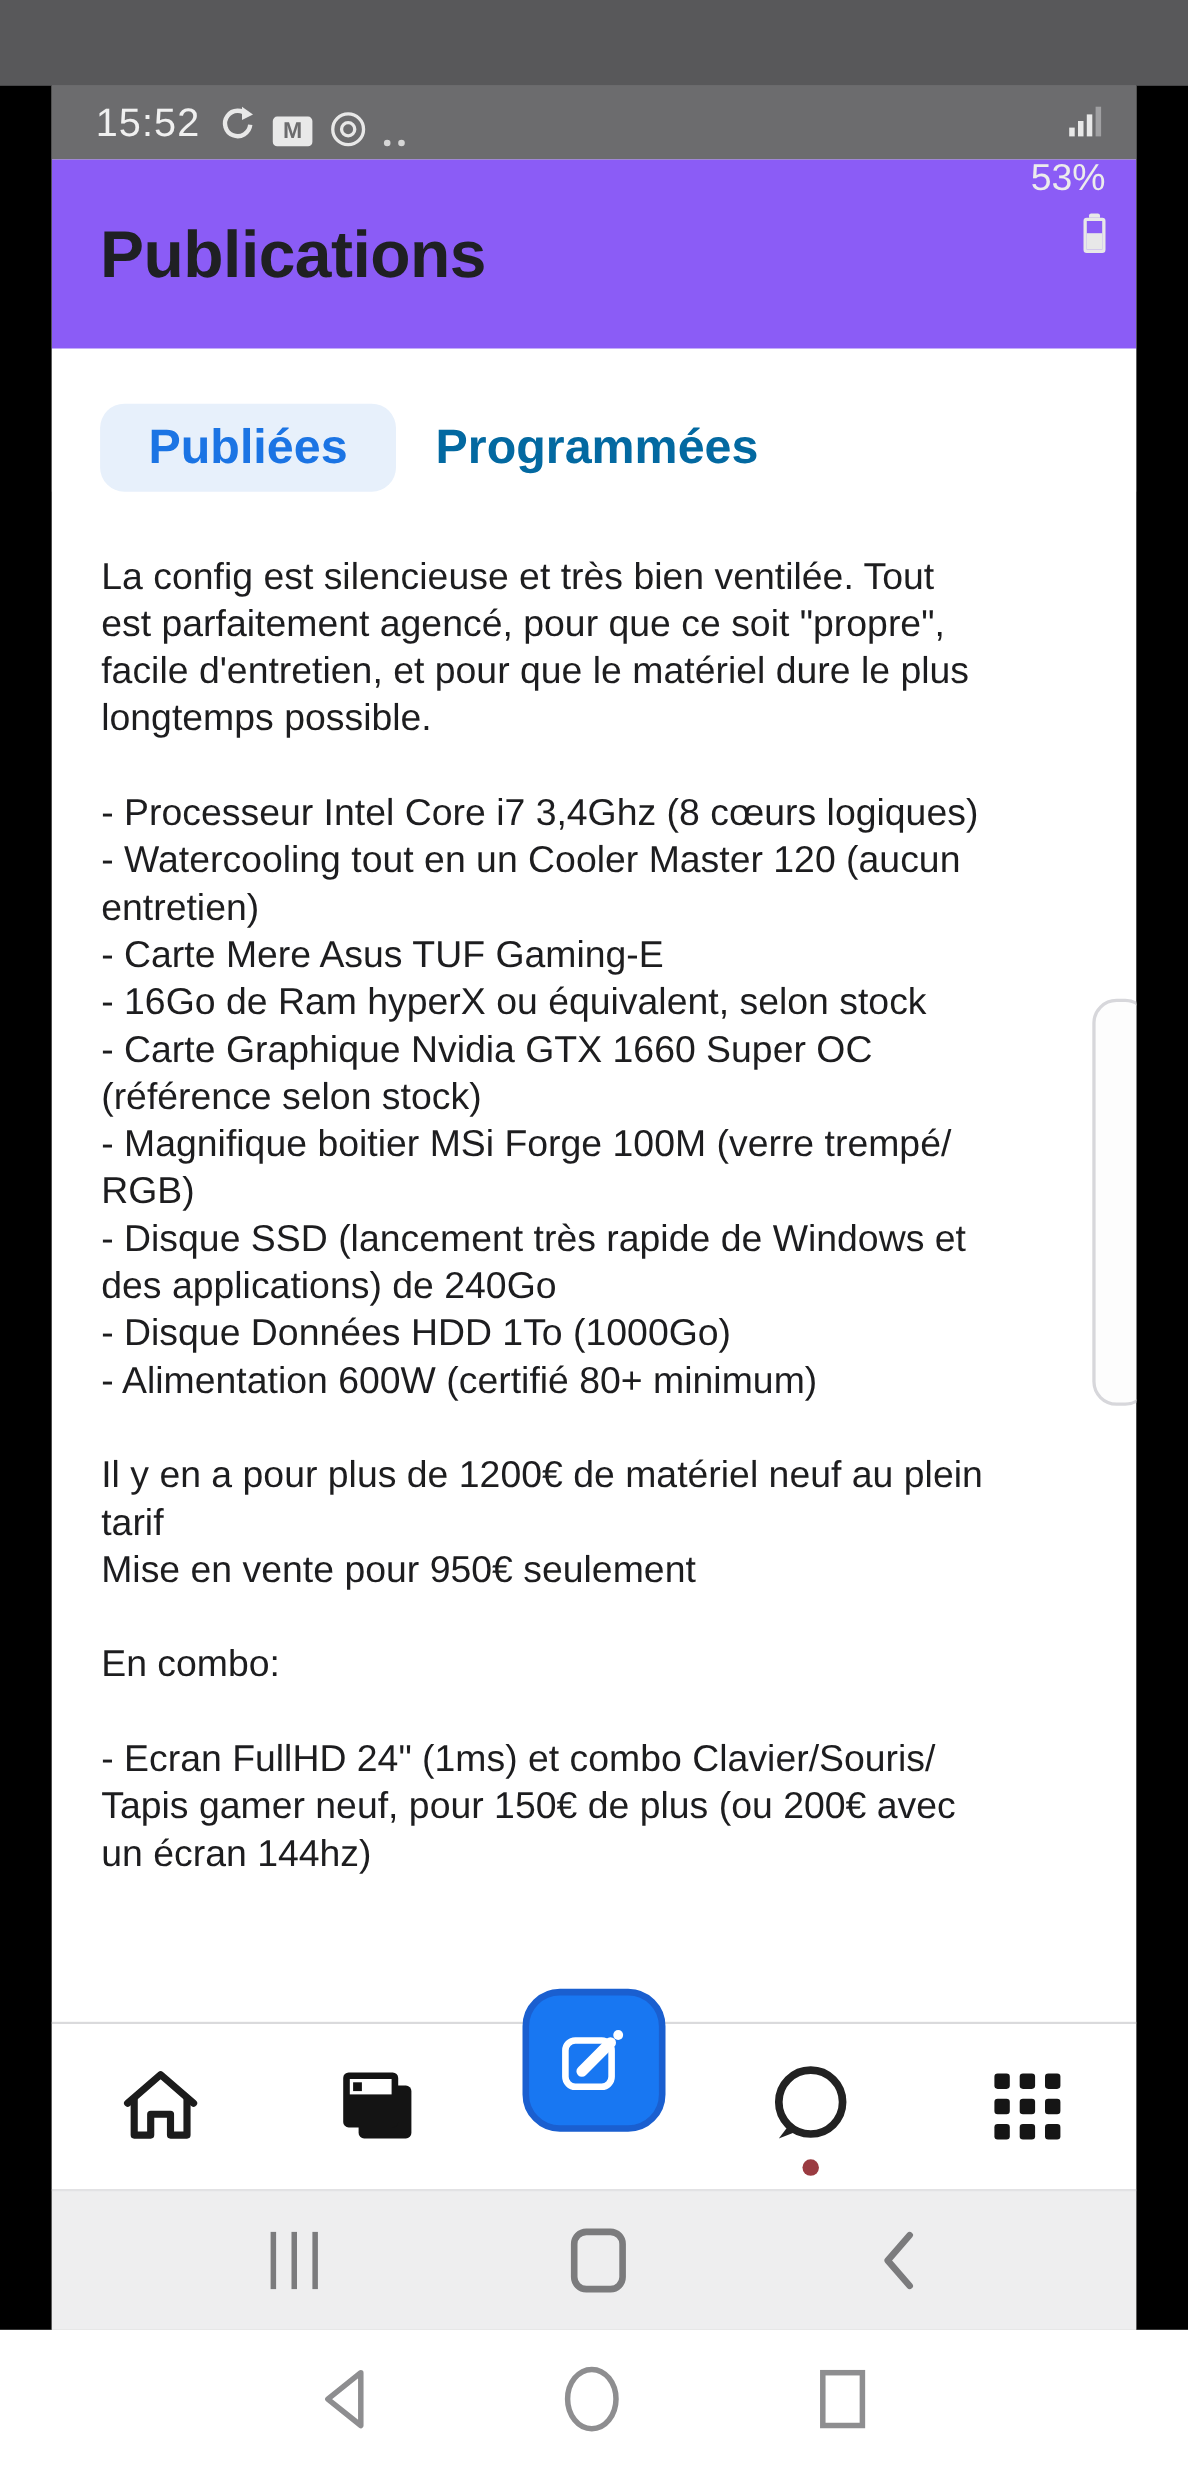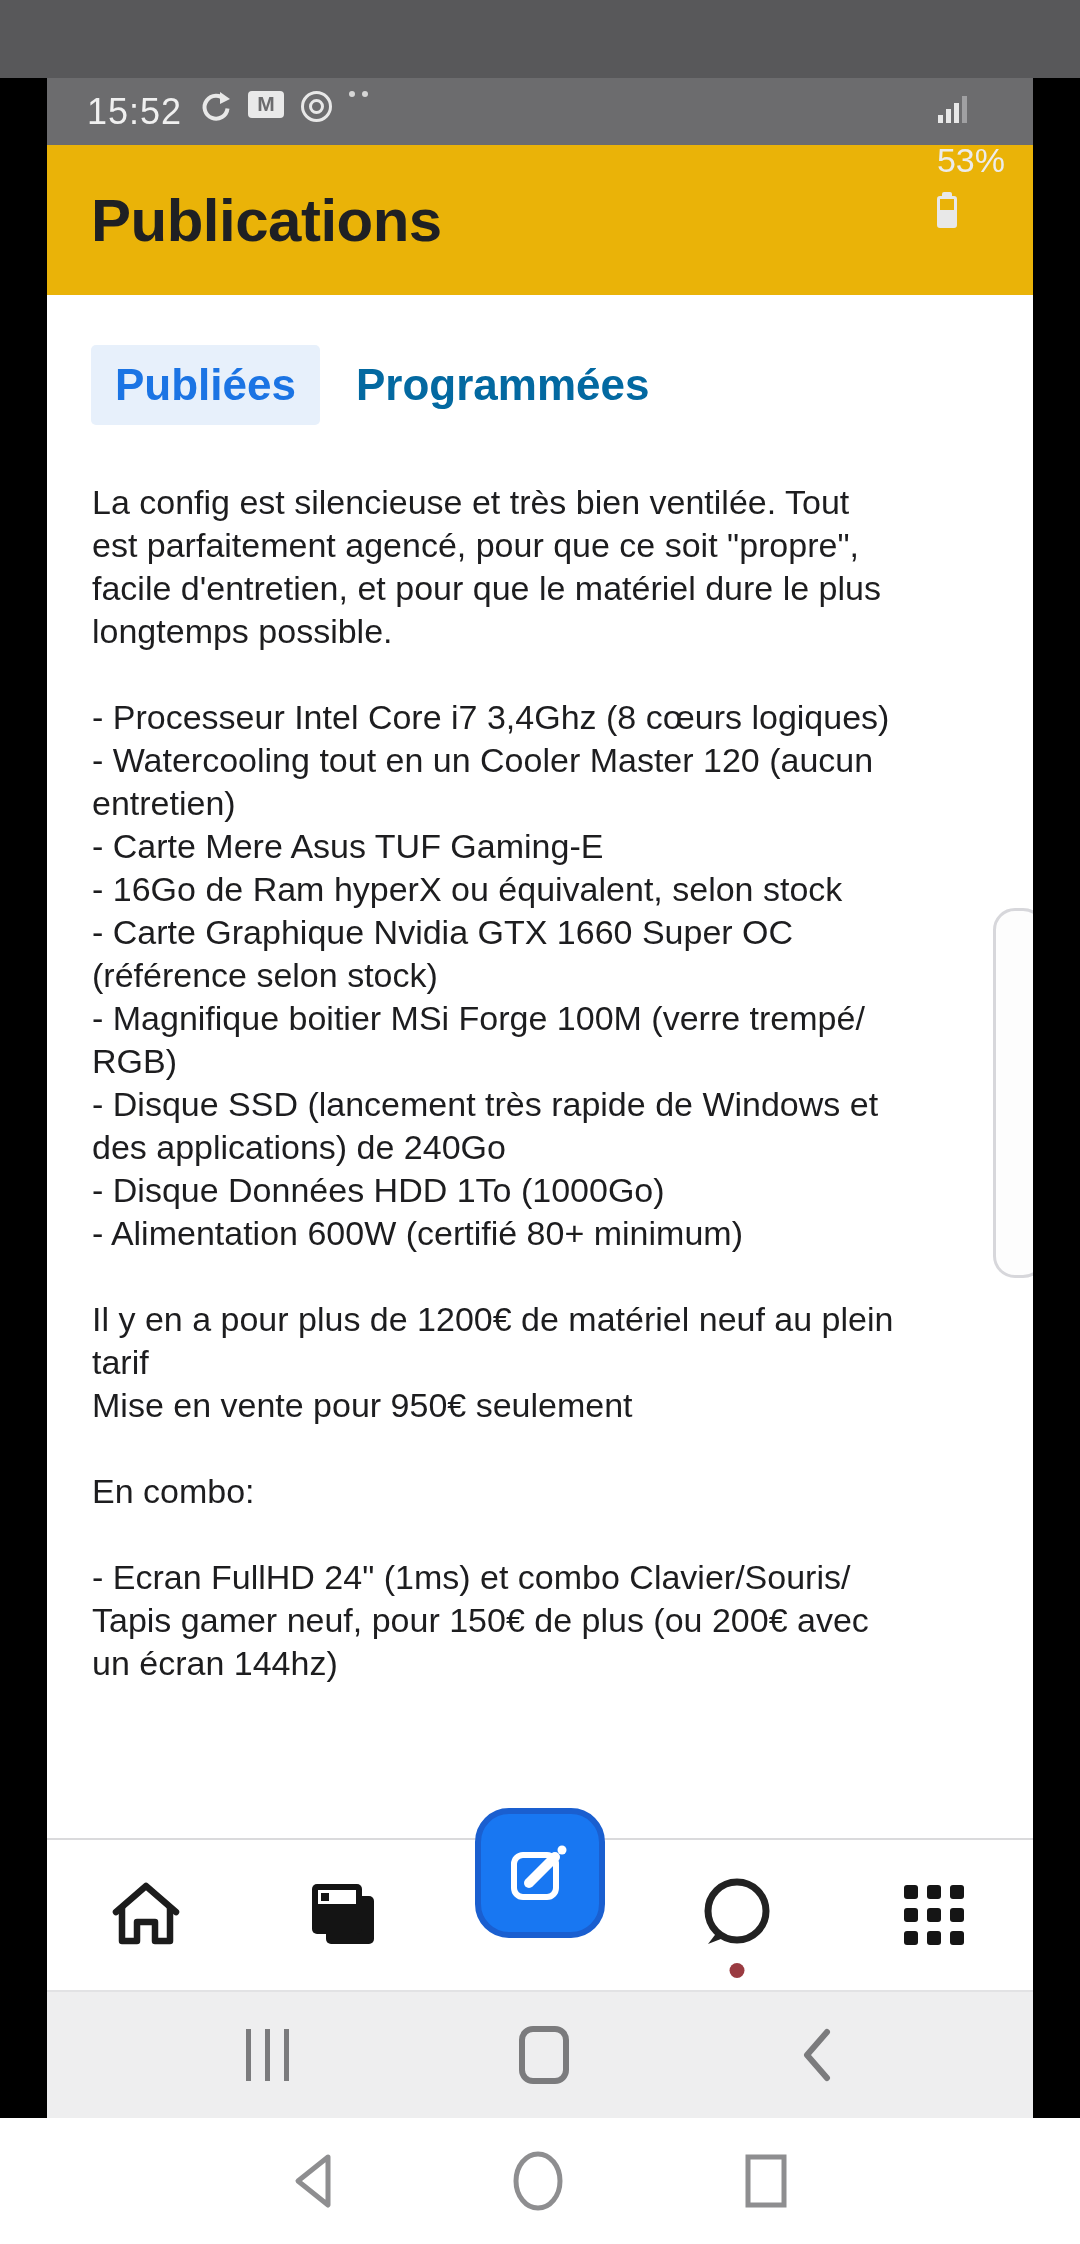--- a/index.html
+++ b/index.html
@@ -26,21 +26,21 @@
     position:absolute;left:47px;top:78px;width:986px;height:2040px;
     background:#ffffff;overflow:hidden;
   }
   
   .status-bar{
     height:67px;background:#6c6c6e;
     display:flex;align-items:center;justify-content:space-between;
     padding:0 28px 0 40px;box-sizing:border-box;
     color:#ececec;
   }
-  .sb-left,.sb-right{display:flex;align-items:flex-start;}
+  .sb-left,.sb-right{display:flex;align-items:flex-end;}
   .sb-left{gap:17px;}
   .sb-right{gap:12px;flex-direction:column;}
   .sb-time{font-size:36px;color:#f0f0f0;letter-spacing:1px;}
   .gmail-chip{
     width:36px;height:27px;background:#e9e9e9;border-radius:4px;
     display:flex;align-items:center;justify-content:center;
     color:#6c6c6e;font-weight:bold;font-size:21px;
   }
   .circle-glyph{
     width:25px;height:25px;border:3px solid #e8e8e8;border-radius:50%;
@@ -49,33 +49,33 @@
   .circle-glyph span{width:9px;height:9px;border:3px solid #e8e8e8;border-radius:50%;}
   .more-dots{display:flex;gap:7px;align-items:center;}
   .more-dots i{width:6px;height:6px;border-radius:50%;background:#d6d6d6;}
   .sb-pct{font-size:34px;color:#ececec;}
   .battery{position:relative;width:20px;height:36px;}
   .battery .tip{position:absolute;left:5px;top:0;width:10px;height:4px;background:#e8e8e8;border-radius:2px 2px 0 0;}
   .battery .case{position:absolute;left:0;top:4px;width:20px;height:32px;border:3px solid #e8e8e8;border-radius:3px;box-sizing:border-box;}
   .battery .lvl{position:absolute;left:3px;bottom:3px;width:14px;height:15px;background:#e8e8e8;}
   
   .app-header{
-    height:150px;background:#eab308;
+    height:172px;background:#8b5cf6;
     display:flex;align-items:center;padding-left:44px;box-sizing:border-box;
   }
   .app-title{font-size:60px;font-weight:bold;color:#1f2023;letter-spacing:-0.5px;}
   
   .tab-row{
     background:#fff;padding:50px 0 0 44px;
     display:flex;align-items:center;gap:28px;height:80px;
   }
   .tab{font-size:44px;font-weight:bold;line-height:80px;}
   .tab-active{
     background:#e7f0fb;color:#1b74e4;
-    padding:0 24px;border-radius:5px;height:80px;
+    padding:0 44px;border-radius:22px;height:80px;
     display:flex;align-items:center;
   }
   .tab-inactive{color:#0369a1;padding:0 8px;}
   
   .post{
     padding:43px 44px 0 45px;
     font-size:34px;line-height:43px;color:#1d1d1f;
   }
   .para{white-space:pre;margin:13px 0 43px 0;}
   .para:last-child{margin-bottom:0;}

